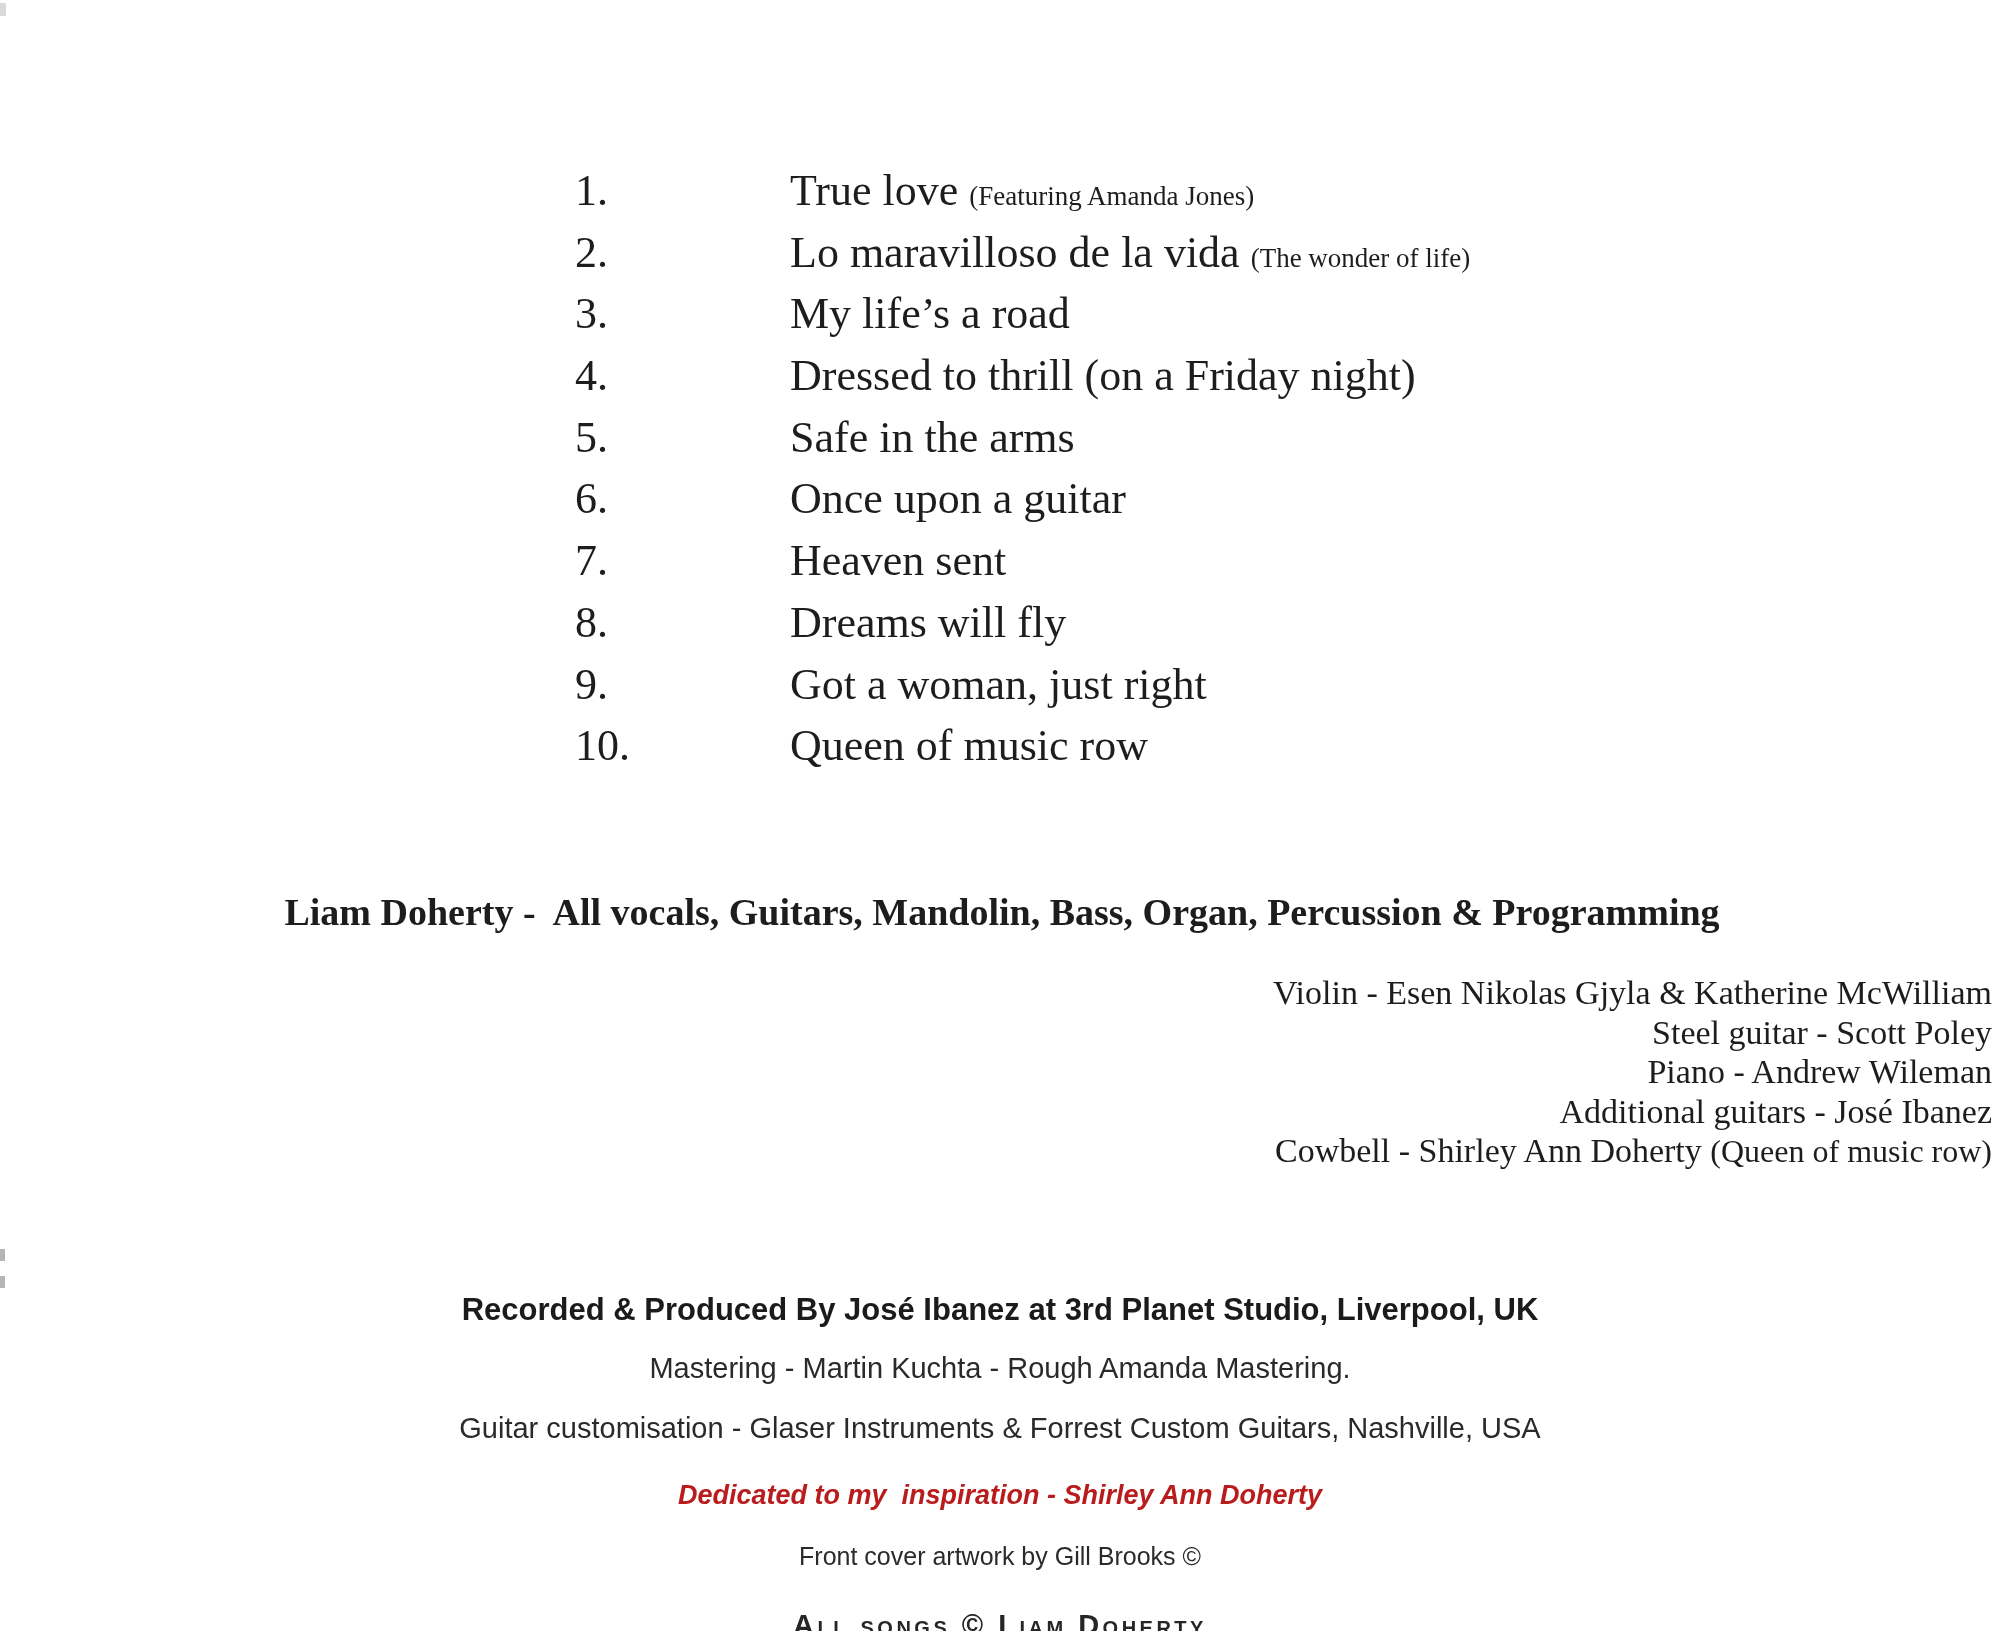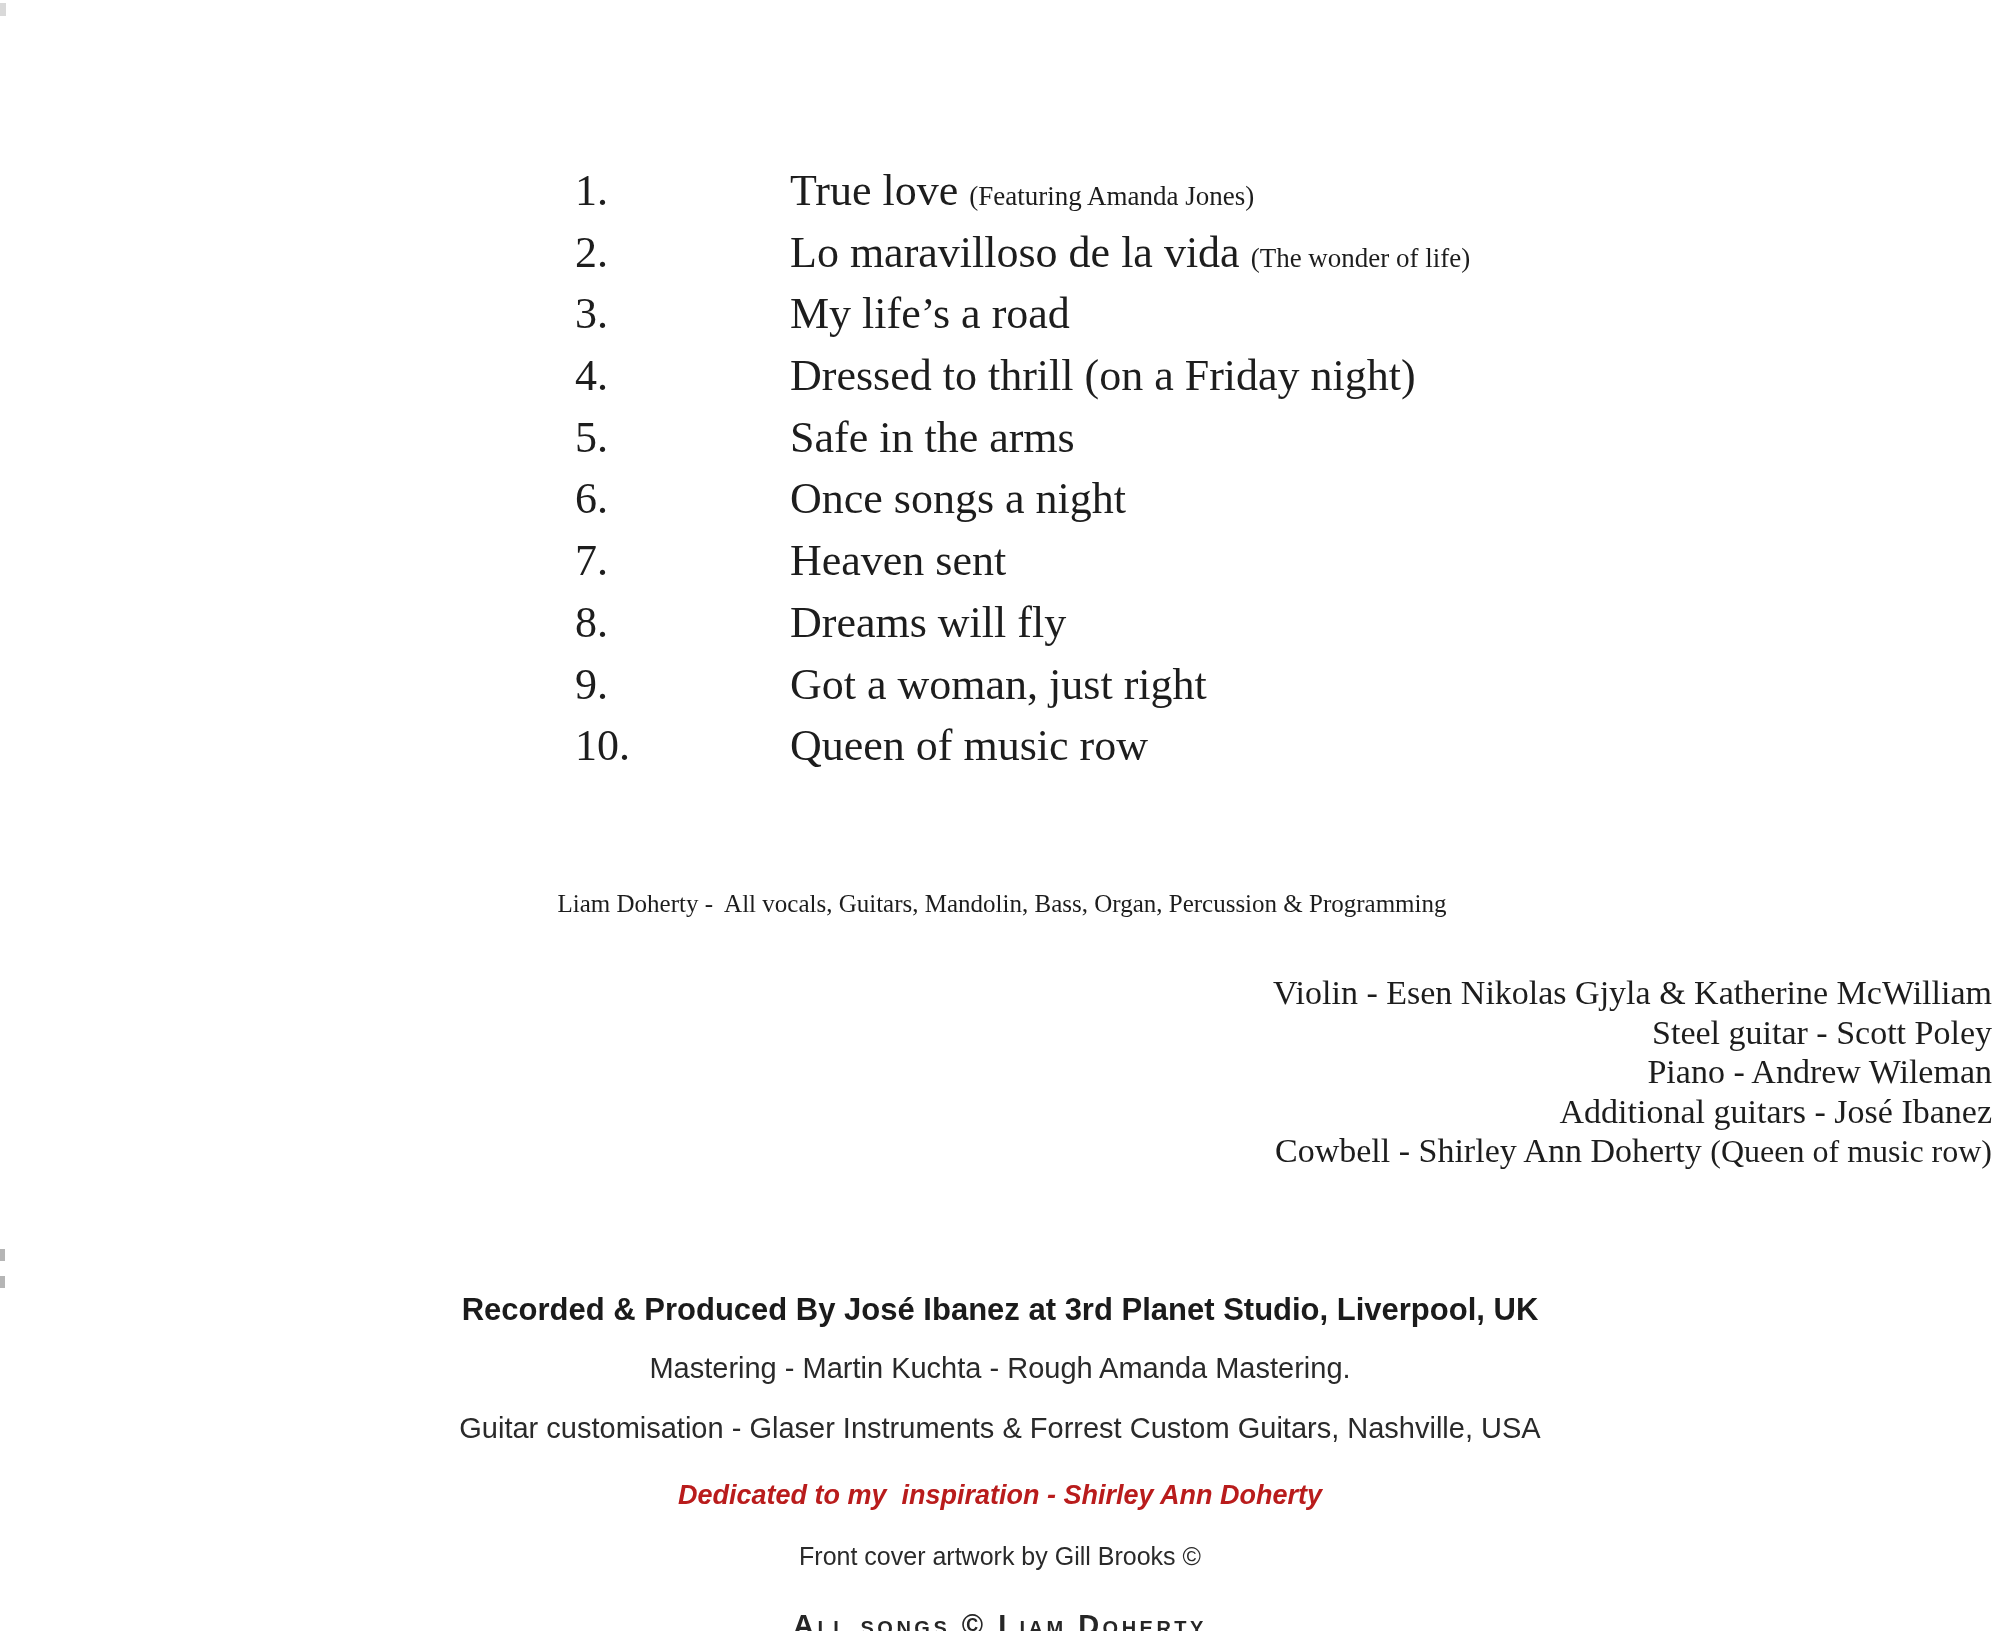--- a/index.html
+++ b/index.html
@@ -28,21 +28,21 @@
   .track-titlebox {
     position: absolute; left: 790px; right: 0; top: 0;
     font-size: 44px; line-height: 61.7px;
     white-space: pre;
   }
   .track-subtitle { font-size: 27px; }
   
   .credit-main {
     position: absolute; top: 890px; left: 4px; right: 0;
     text-align: center;
-    font-size: 25px; font-weight: normal;
+    font-size: 38px; font-weight: bold;
     white-space: pre-wrap;
   }
   
   .musicians {
     position: absolute; top: 973px; left: 0; right: 8px;
     text-align: right;
     font-size: 34px; line-height: 39.5px;
   }
   .musician-line { white-space: pre-wrap; }
   .musician-note { font-size: 32px; }
@@ -96,21 +96,21 @@
         <span class="track-titlebox"><span class="track-title">Dressed to thrill (on a Friday night)</span></span>
       </li>
 
       <li class="track-row">
         <span class="track-number">5.</span>
         <span class="track-titlebox"><span class="track-title">Safe in the arms</span></span>
       </li>
 
       <li class="track-row">
         <span class="track-number">6.</span>
-        <span class="track-titlebox"><span class="track-title">Once songs a night</span></span>
+        <span class="track-titlebox"><span class="track-title">Once upon a guitar</span></span>
       </li>
 
       <li class="track-row">
         <span class="track-number">7.</span>
         <span class="track-titlebox"><span class="track-title">Heaven sent</span></span>
       </li>
 
       <li class="track-row">
         <span class="track-number">8.</span>
         <span class="track-titlebox"><span class="track-title">Dreams will fly</span></span>

